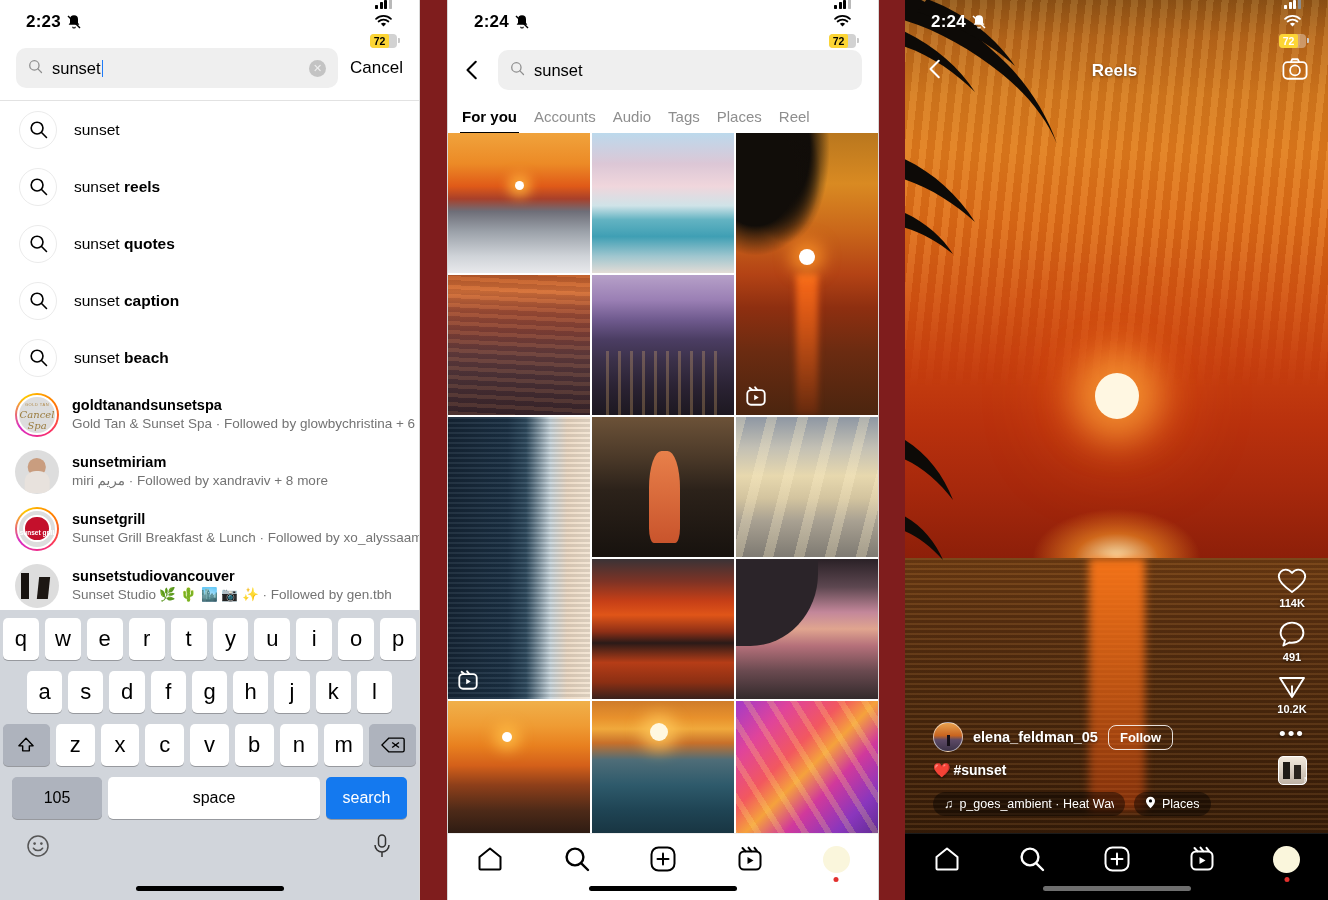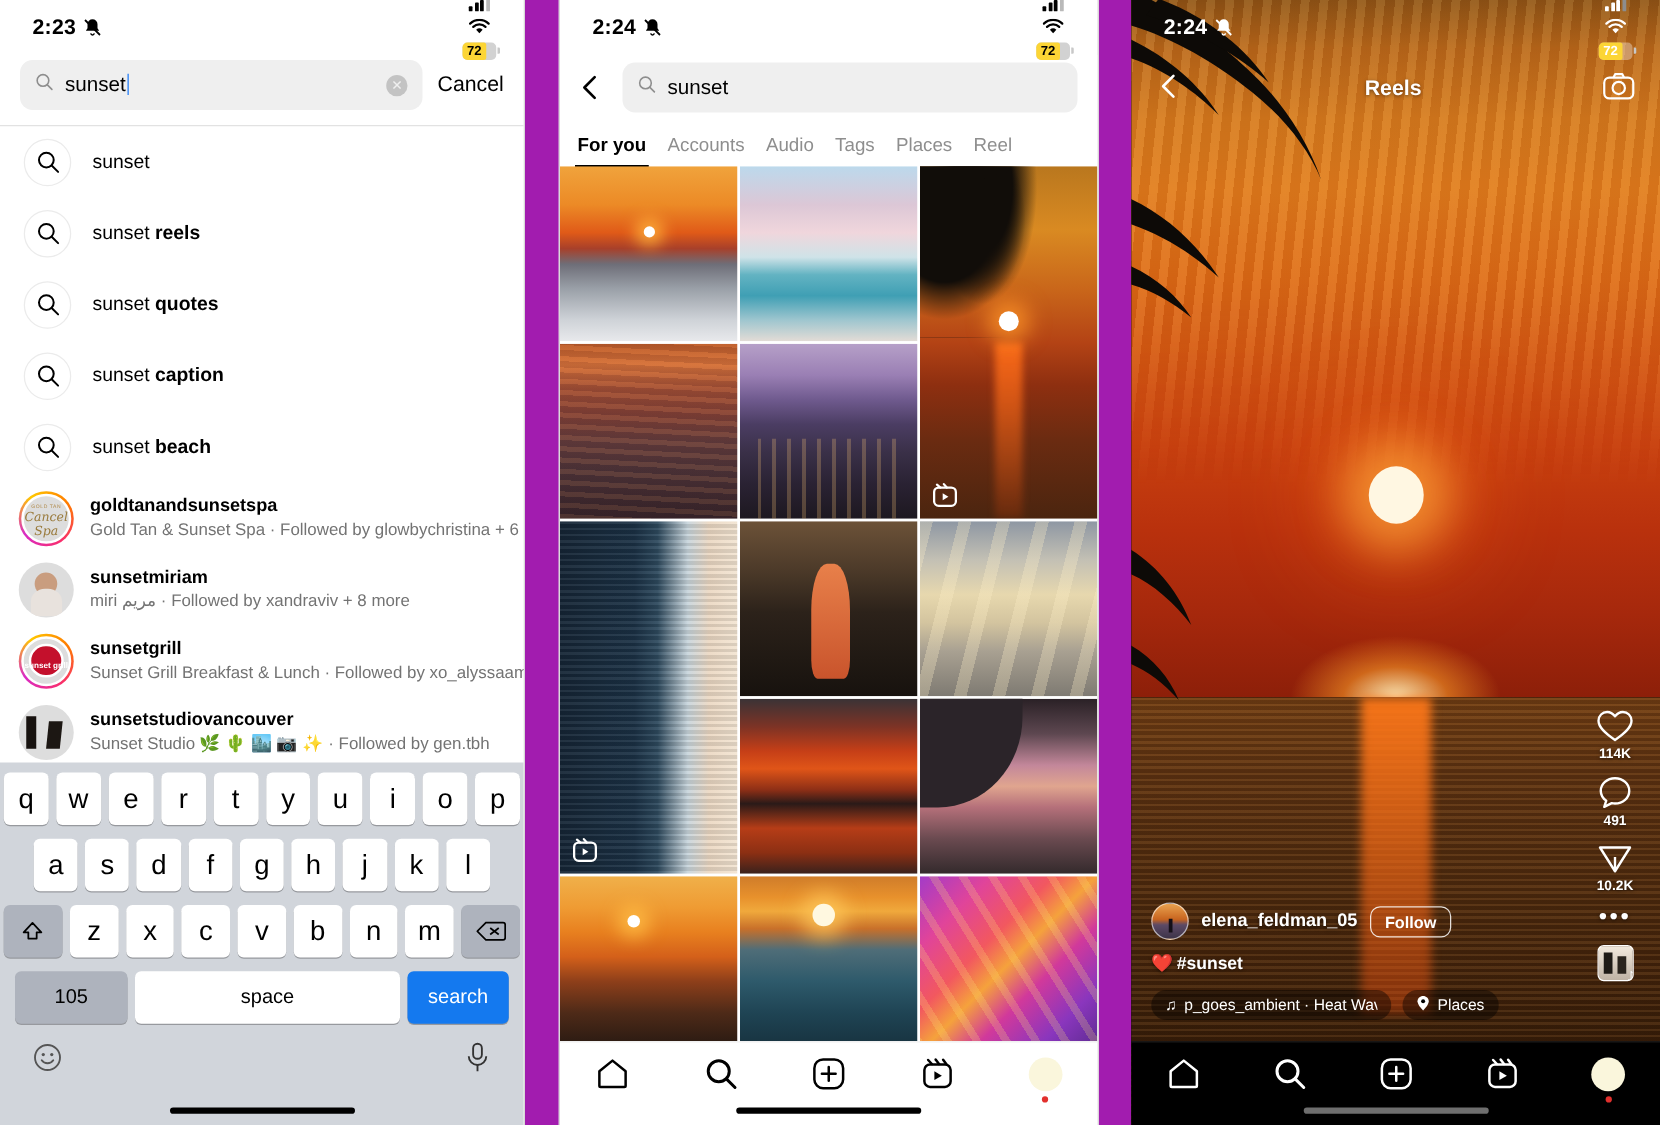--- a/index.html
+++ b/index.html
@@ -1,19 +1,19 @@
 <!DOCTYPE html>
 <html><head>
 <meta charset="utf-8">
 <style>
   * { box-sizing: border-box; margin:0; padding:0; }
   html,body { width:1328px; height:900px; background:#ffffff;
     font-family:"Liberation Sans", sans-serif; overflow:hidden; }
 
-  .stage { position:relative; width:1328px; height:900px; background:#a21caf; }
+  .stage { position:relative; width:1328px; height:900px; background:#7f1d1d; }
 
   .phone { position:absolute; top:0; height:900px; background:#fff; overflow:hidden; }
   #p1 { left:0;    width:420px; border-right:1px solid #d8d8d8; }
   #p2 { left:447px; width:432px; border-left:1px solid #d8d8d8; border-right:1px solid #d8d8d8;}
   #p3 { left:905px; width:423px; background:#000; }
 
   
   .statusbar { height:44px; display:flex; align-items:center;
      justify-content:space-between; padding:0 22px 0 26px; position:relative; z-index:8;}
   .sb-time { font-size:17px; font-weight:bold; letter-spacing:.2px; display:flex; align-items:center; gap:5px;}
@@ -187,21 +187,21 @@
   .act .n { color:#fff; font-size:11px; font-weight:bold; text-shadow:0 1px 3px rgba(0,0,0,.55);}
   .dots3 { color:#fff; font-size:19px; letter-spacing:2px; line-height:10px;
      text-shadow:0 1px 3px rgba(0,0,0,.55); padding:3px 0 6px 0;}
   .albumart { width:29px; height:29px; border-radius:5px; overflow:hidden; position:relative;
      border:1.5px solid #fff; background:linear-gradient(#f2e9dd,#bfb3a5); }
   .albumart::after{content:"";position:absolute;left:18%;top:20%;width:26%;height:62%;background:#1e1a16;}
   .albumart::before{content:"";position:absolute;left:56%;top:30%;width:26%;height:52%;background:#2a241e;}
   .noteico { position:absolute; right:-3px; bottom:-4px; color:#fff; font-size:11px;
      font-family:"DejaVu Sans", sans-serif; }
 
-  .reelinfo { position:absolute; left:16px; right:72px; bottom:84px; z-index:6; }
+  .reelinfo { position:absolute; left:28px; right:72px; bottom:84px; z-index:6; }
   .uline { display:flex; align-items:center; gap:10px; }
   .uav { width:30px; height:30px; border-radius:50%; overflow:hidden; position:relative;
      border:1px solid rgba(255,255,255,.6);
      background:linear-gradient(#e9a24f 0%, #c8641f 45%, #5d4a66 60%, #3c3348 100%);}
   .uav::after{content:"";position:absolute;left:46%;top:42%;width:10%;height:40%;background:#151018;}
   .uname { color:#fff; font-size:14.5px; font-weight:bold; text-shadow:0 1px 3px rgba(0,0,0,.55);}
   .followbtn { border:1px solid rgba(255,255,255,.85); border-radius:8px; color:#fff;
      font-size:13px; font-weight:bold; padding:4px 11px; }
   .caption { color:#fff; font-size:14px; margin-top:10px; font-weight:bold;
      text-shadow:0 1px 3px rgba(0,0,0,.55); display:flex; align-items:center; gap:3px;}

